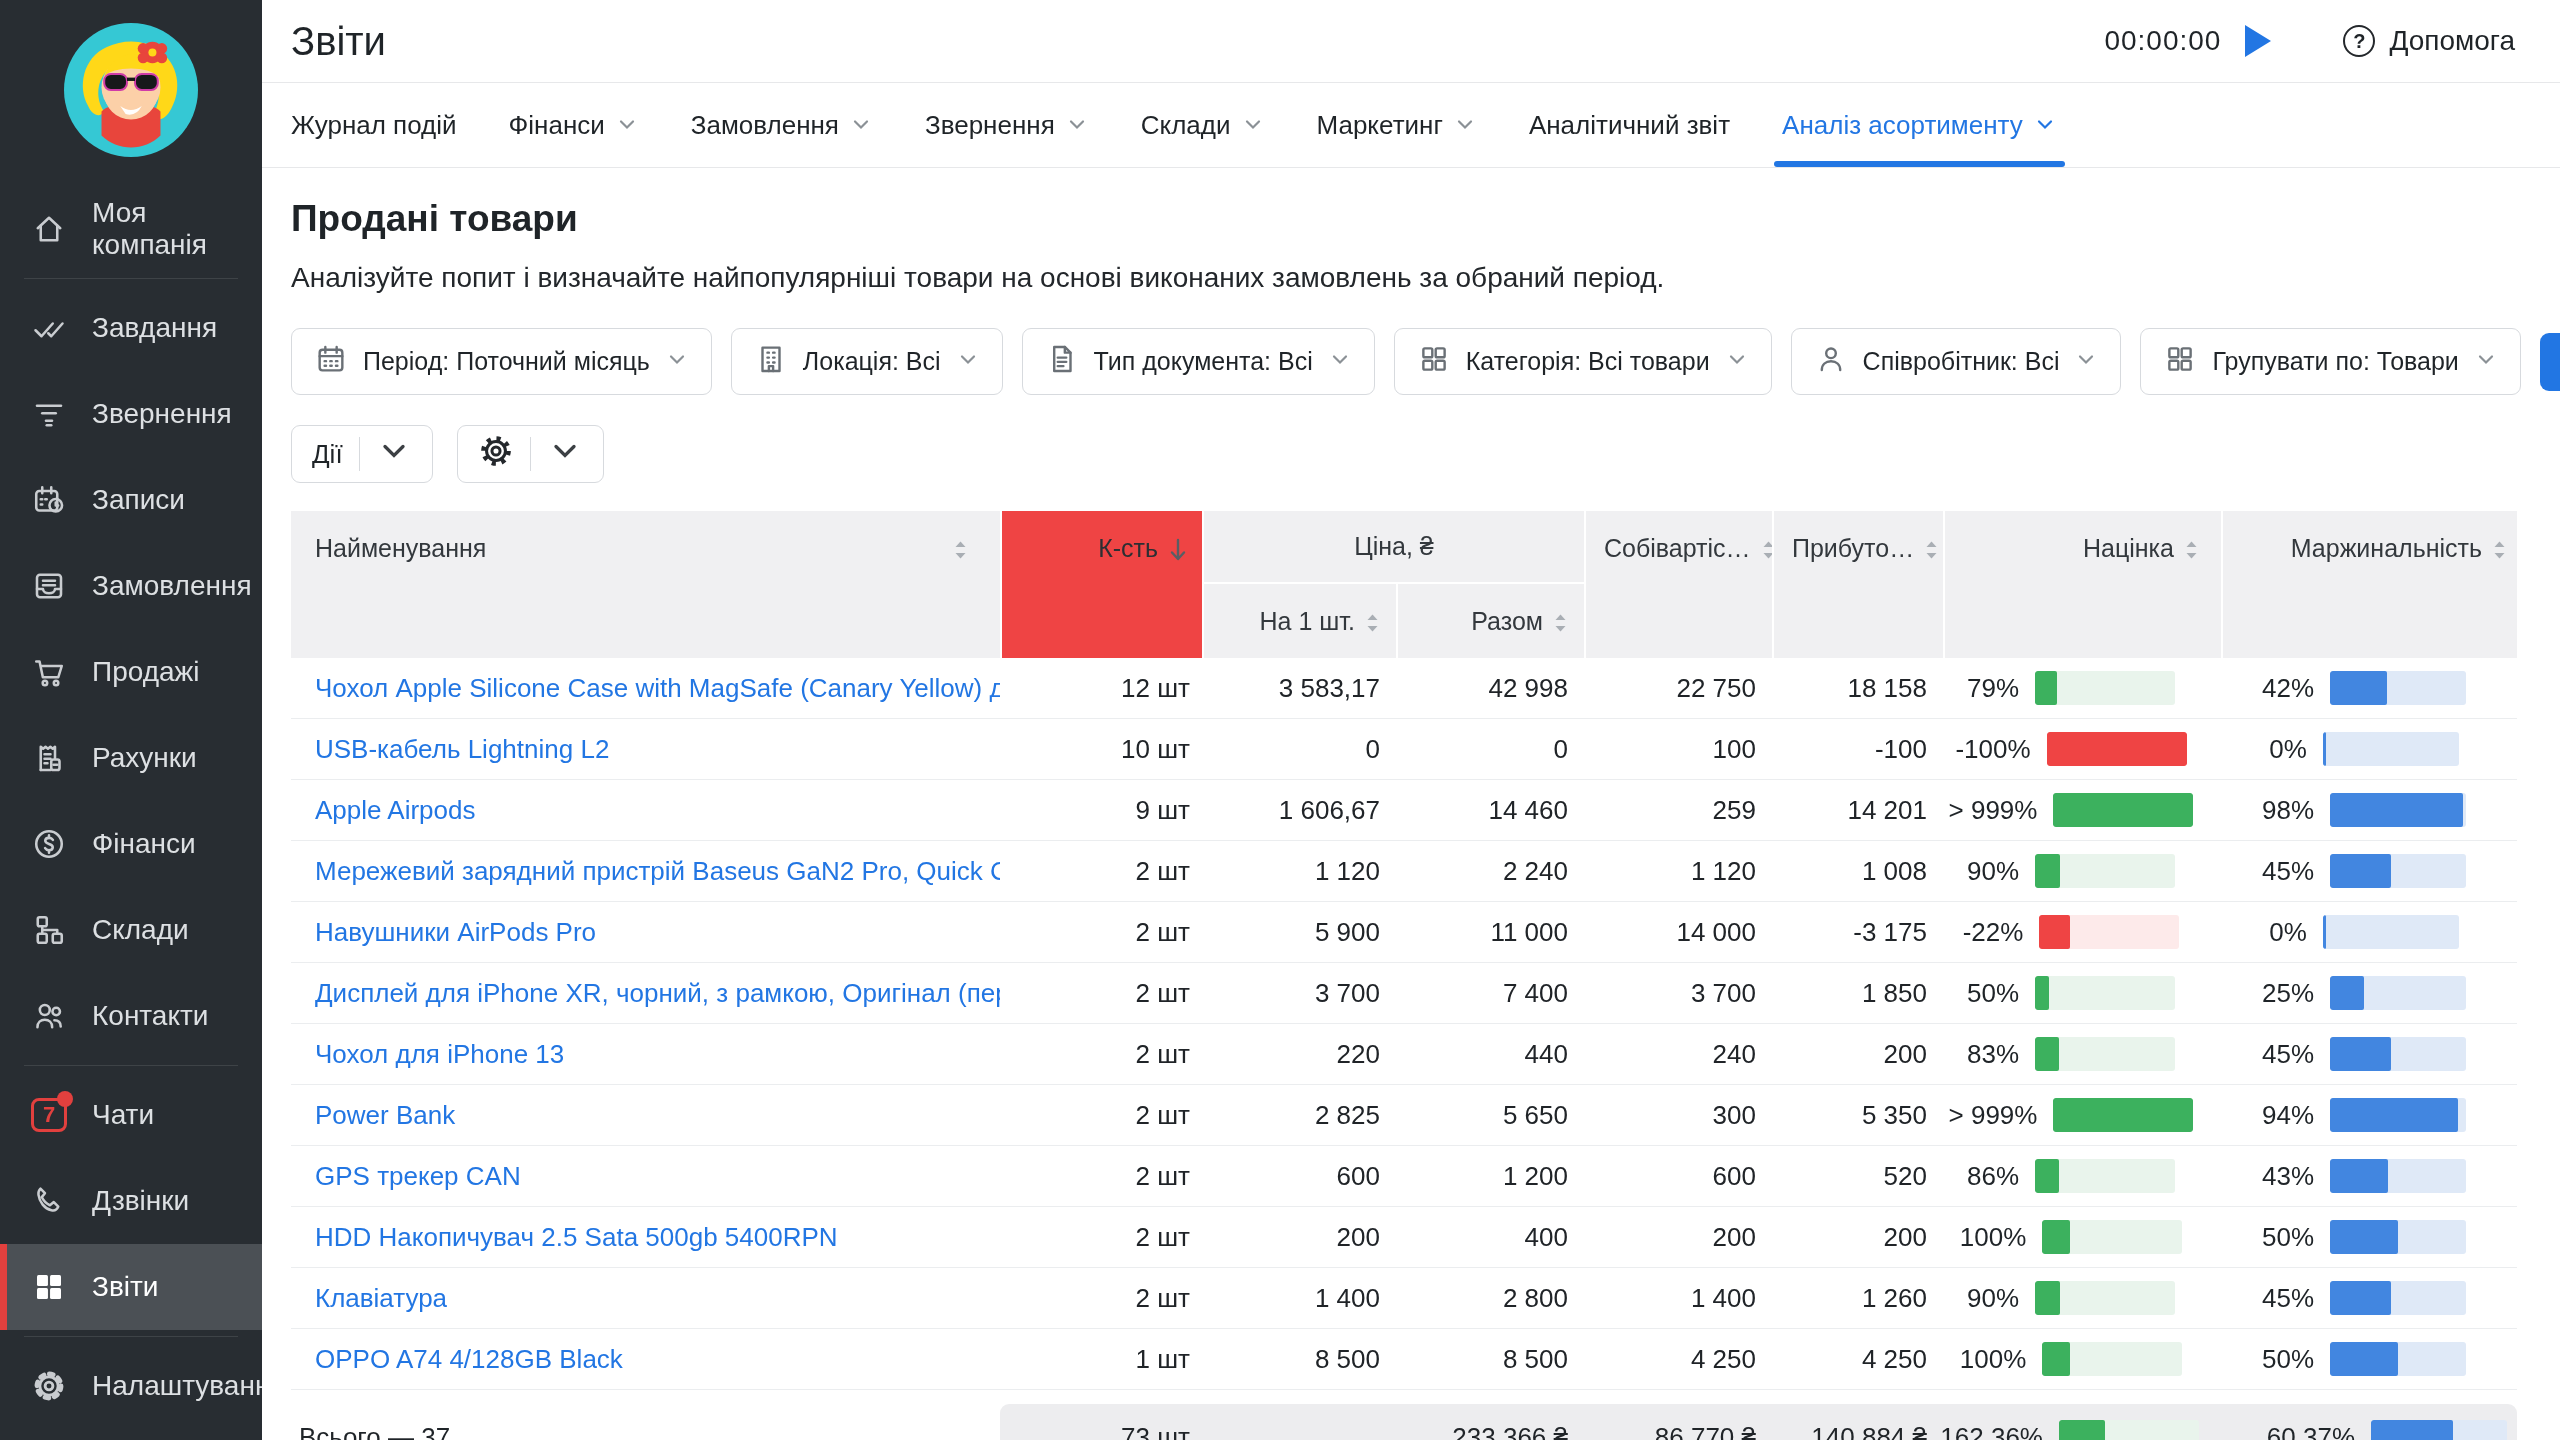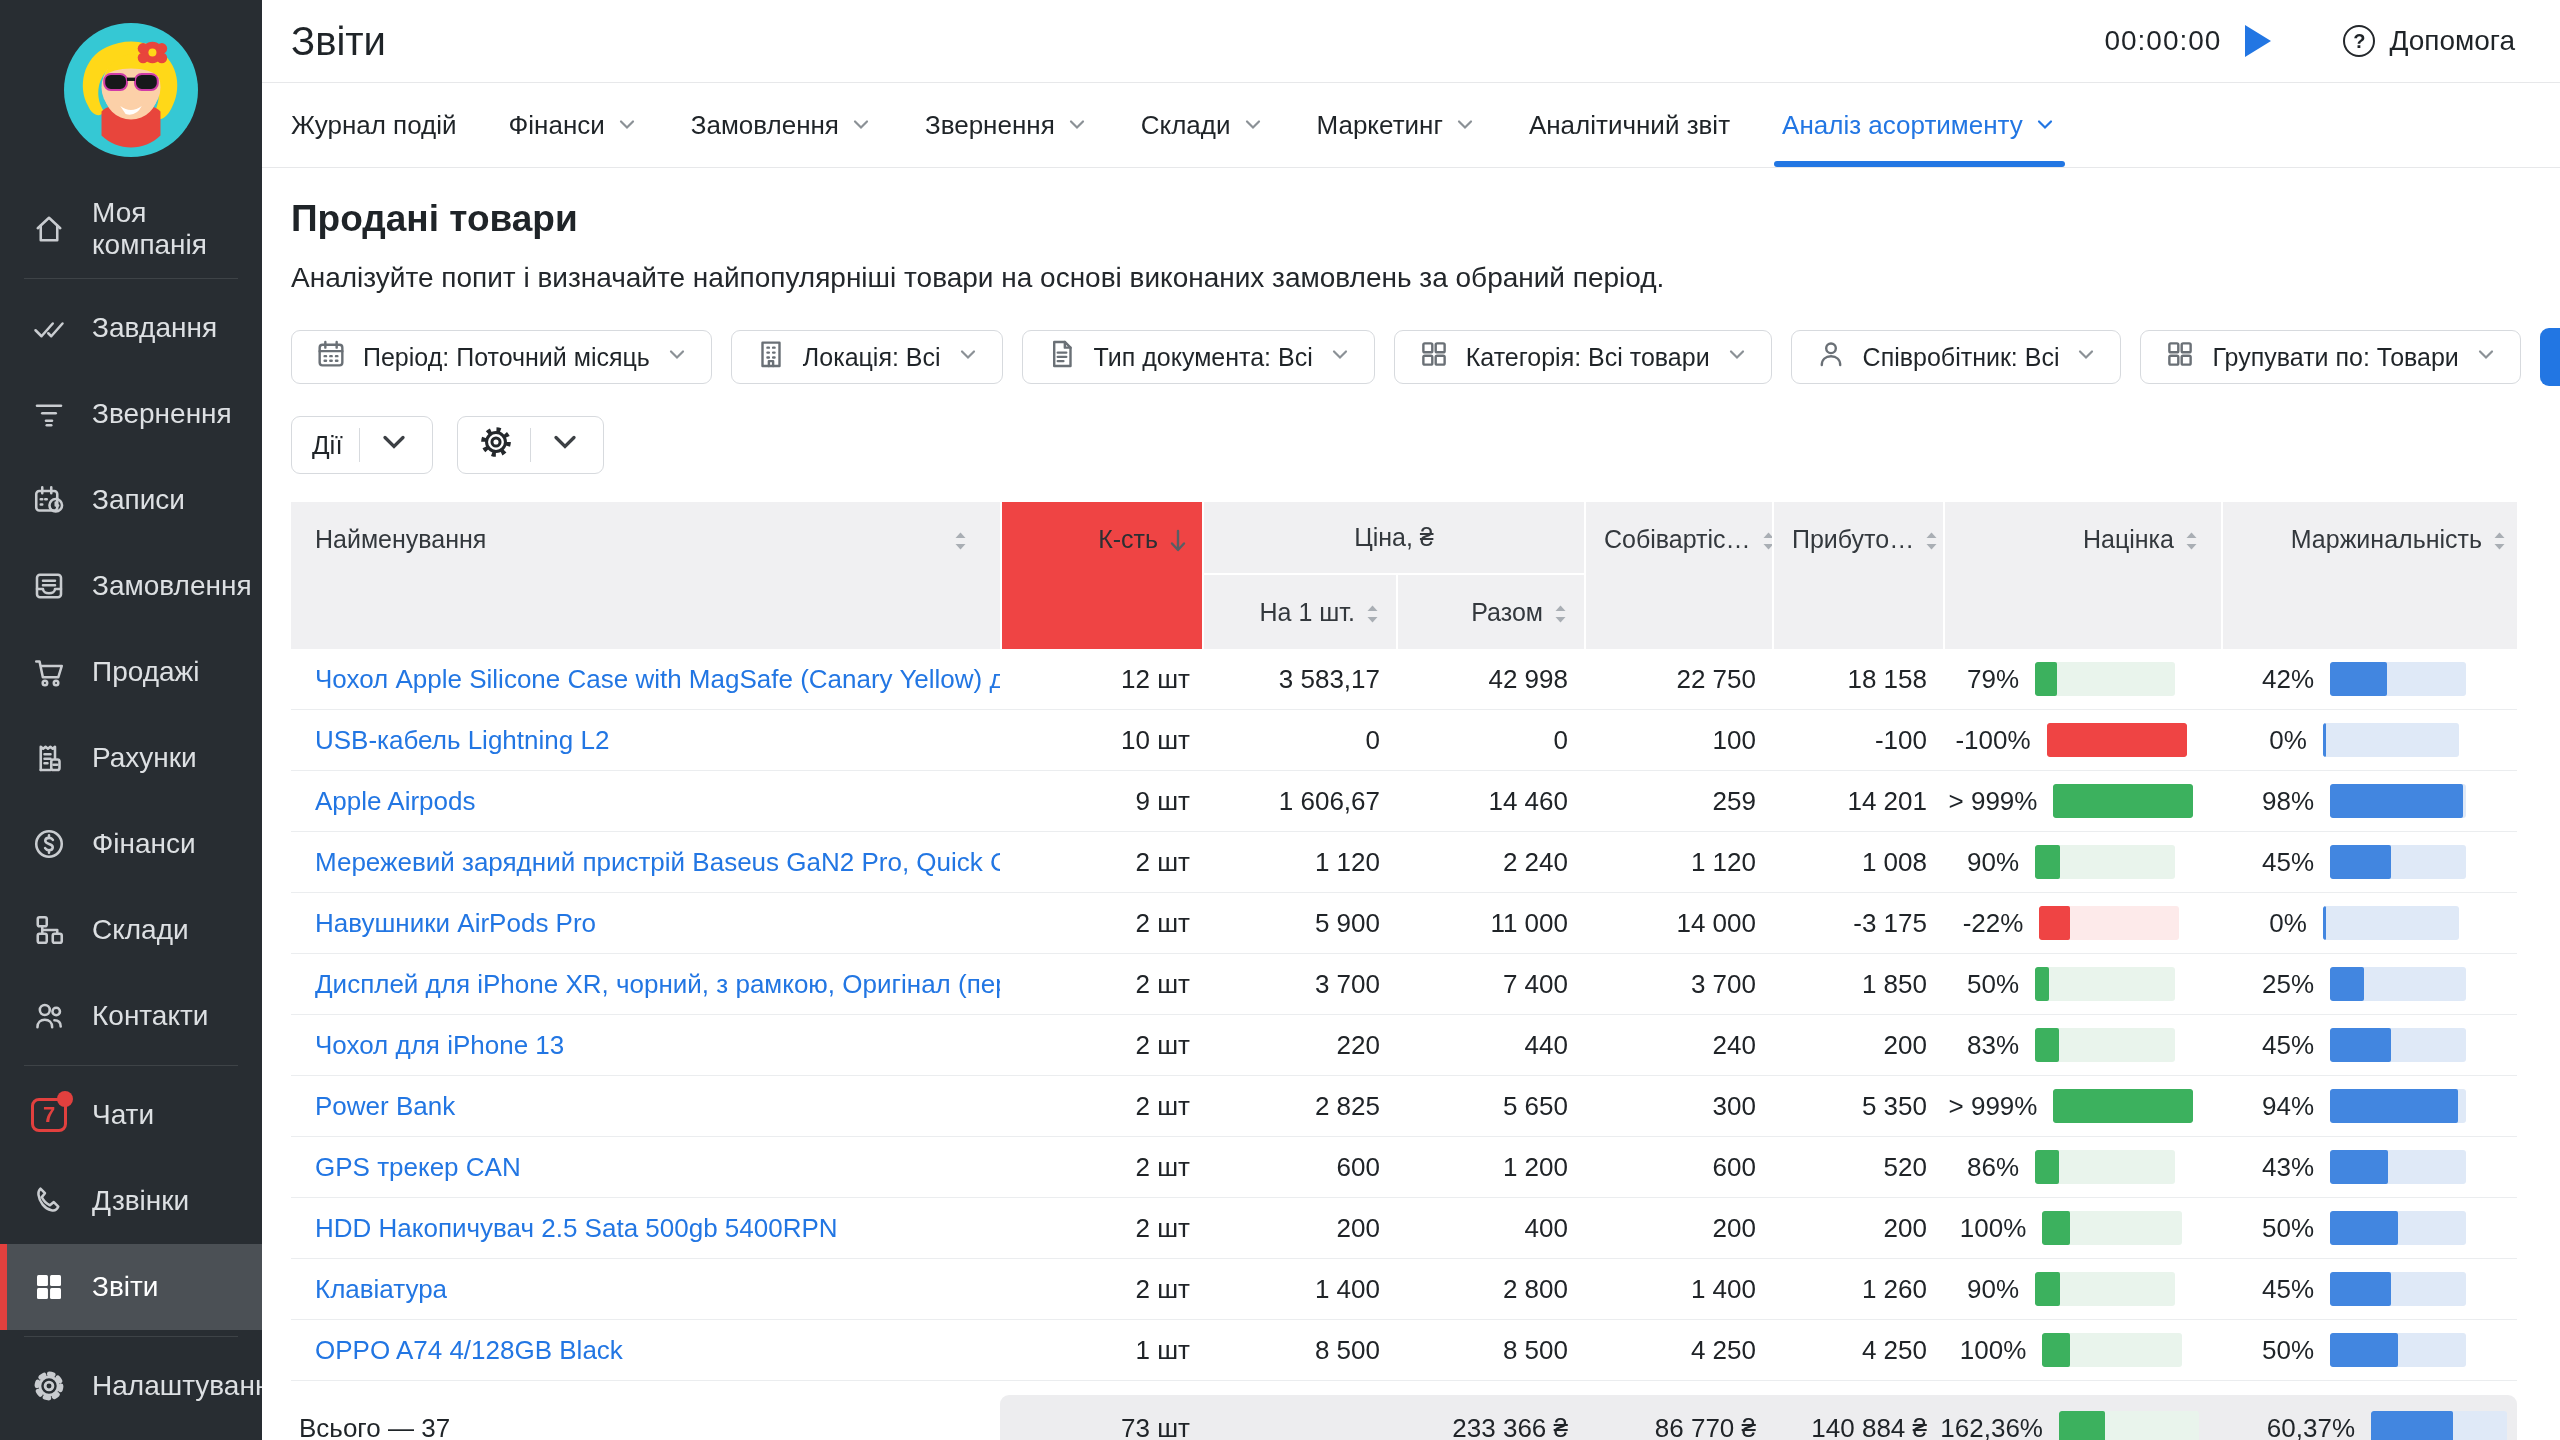--- a/index.html
+++ b/index.html
@@ -39,21 +39,21 @@
   .tab .chev{margin-top:4px;}
   .tab.active{color:#2276e3;}
   .tab.active::after{content:"";position:absolute;left:-8px;right:-8px;bottom:0;height:6px;background:#2276e3;border-radius:3px;}
 
   
   .content{padding:0 43px 0 29px;}
   .page-title{font-size:37px;font-weight:bold;margin:30px 0 0 0;}
   .page-sub{font-size:28px;margin:22px 0 0 0;color:#23272b;}
 
   .filters{display:flex;gap:19px;margin-top:34px;align-items:center;}
-  .fbtn{height:54px;border:1px solid #d7dade;border-radius:9px;background:#fff;display:flex;align-items:center;
+  .fbtn{height:67px;border:1px solid #d7dade;border-radius:9px;background:#fff;display:flex;align-items:center;
         gap:15px;padding:0 22px;font-size:25px;cursor:pointer;box-sizing:border-box;white-space:nowrap;}
   .fbtn svg{width:34px;height:34px;}
   .chev svg{width:24px;height:24px;}
   .apply{height:58px;background:#2276e3;color:#fff;border:none;border-radius:9px;font-size:26px;
          padding:0 38px;cursor:pointer;font-family:inherit;}
 
   .actionbar{display:flex;gap:24px;margin-top:30px;}
   .abtn{height:58px;border:1px solid #d7dade;border-radius:9px;background:#fff;display:flex;align-items:center;
         padding:0 20px;font-size:26px;cursor:pointer;box-sizing:border-box;gap:16px;}
   .abtn .vsep{width:1px;height:34px;background:#d7dade;}

